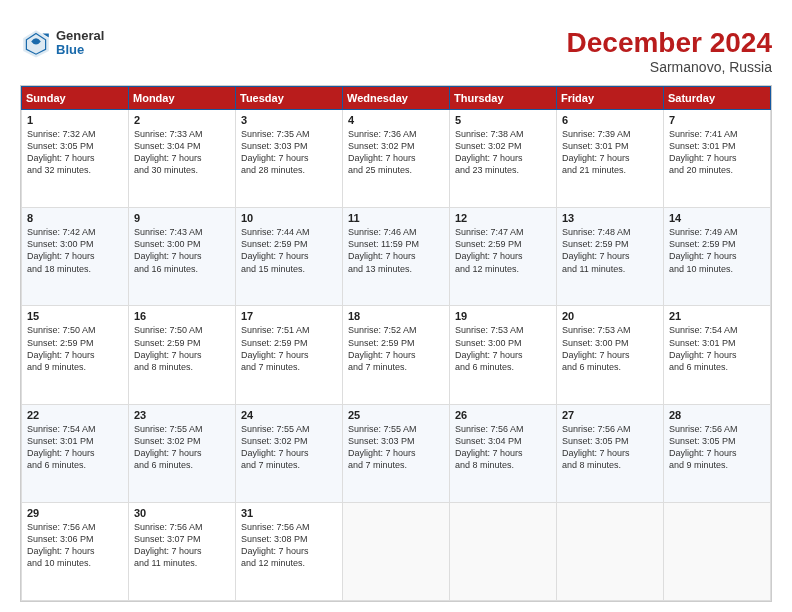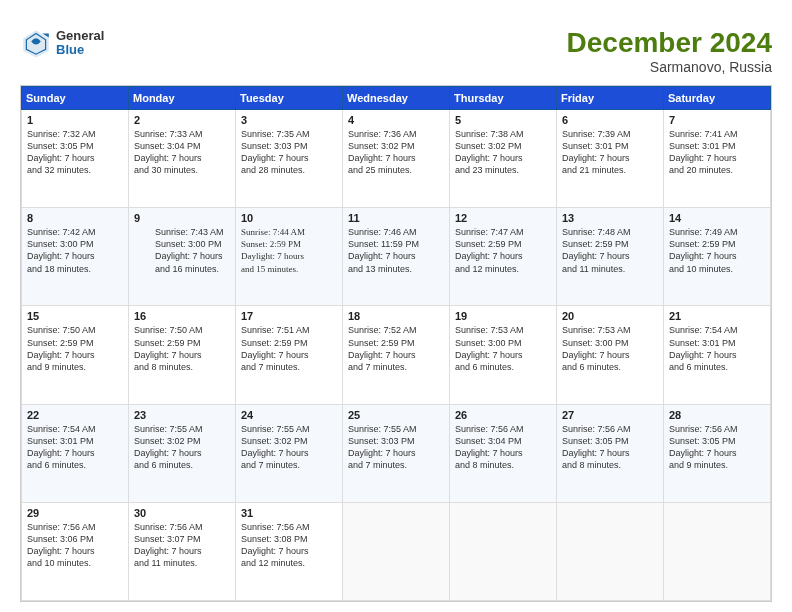--- a/index.html
+++ b/index.html
@@ -40,41 +40,41 @@
     .logo-icon {
       width: 32px;
       height: 32px;
     }
     .title-block {
       text-align: right;
     }
     .title-block h1 {
       font-size: 28px;
       font-weight: bold;
-      color: #4d7c0f;
+      color: #b91c1c;
     }
     .title-block h2 {
       font-size: 14px;
       font-weight: normal;
       color: #444;
     }
     .calendar {
       flex: 1;
       border: 1px solid #ccc;
       border-collapse: collapse;
       width: 100%;
       font-size: 10px;
     }
     .calendar table {
       width: 100%;
       border-collapse: collapse;
       height: 100%;
     }
     .calendar thead th {
-      background-color: #1d4ed8;
+      background-color: #b91c1c;
       color: #fff;
       padding: 5px 4px;
       text-align: left;
       font-size: 11px;
       font-weight: bold;
       border: 1px solid #1558a0;
     }
     .calendar tbody td {
       vertical-align: top;
       padding: 4px 5px;
@@ -192,28 +192,28 @@
           <tr>
             <td>
               <span class="day-num">8</span>
               <div class="day-info" style="white-space: pre-line;">Sunrise: 7:42 AM
 Sunset: 3:00 PM
 Daylight: 7 hours
 and 18 minutes.</div>
             </td>
             <td>
               <span class="day-num">9</span>
-              <div class="day-info" style="white-space: pre-line; margin-left: 21px;">Sunrise: 7:43 AM
+              <div class="day-info" style="white-space: pre-line;">Sunrise: 7:43 AM
 Sunset: 3:00 PM
 Daylight: 7 hours
 and 16 minutes.</div>
             </td>
             <td>
               <span class="day-num">10</span>
-              <div class="day-info" style="white-space: pre-line; font-family: Liberation Serif, serif;">Sunrise: 7:44 AM
+              <div class="day-info" style="white-space: pre-line;">Sunrise: 7:44 AM
 Sunset: 2:59 PM
 Daylight: 7 hours
 and 15 minutes.</div>
             </td>
             <td>
               <span class="day-num">11</span>
               <div class="day-info" style="white-space: pre-line;">Sunrise: 7:46 AM
 Sunset: 11:59 PM
 Daylight: 7 hours
 and 13 minutes.</div>

